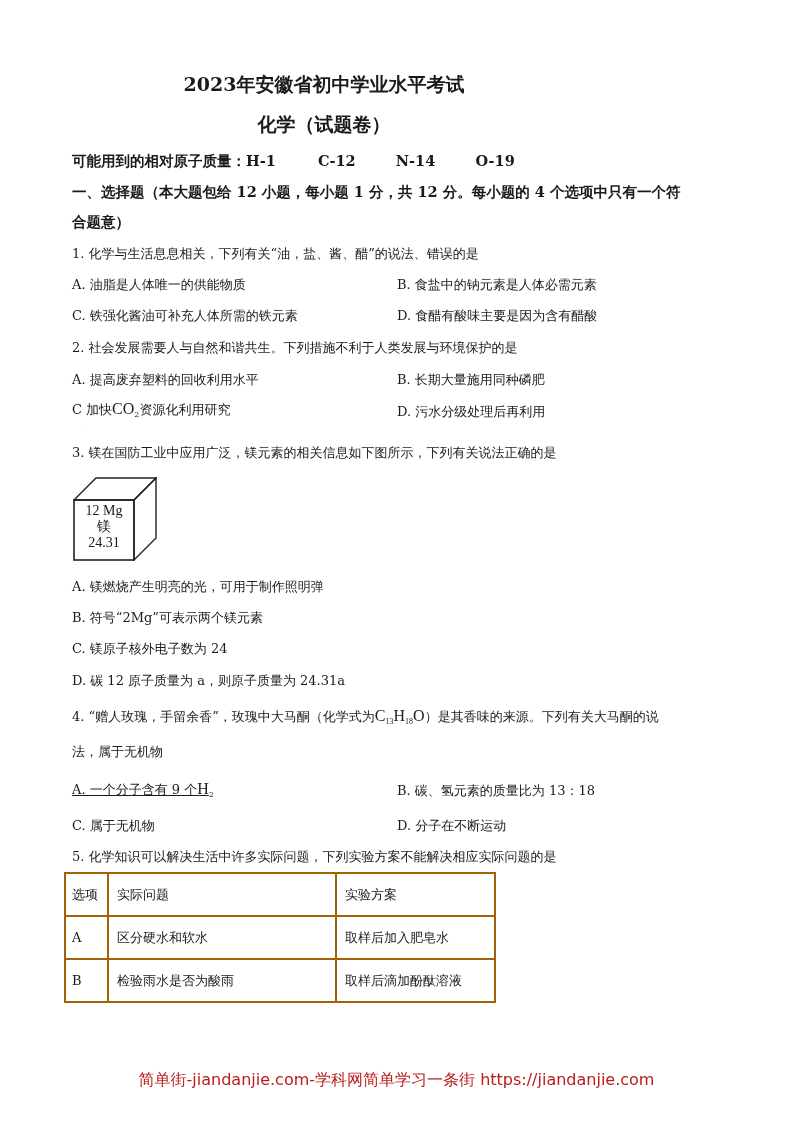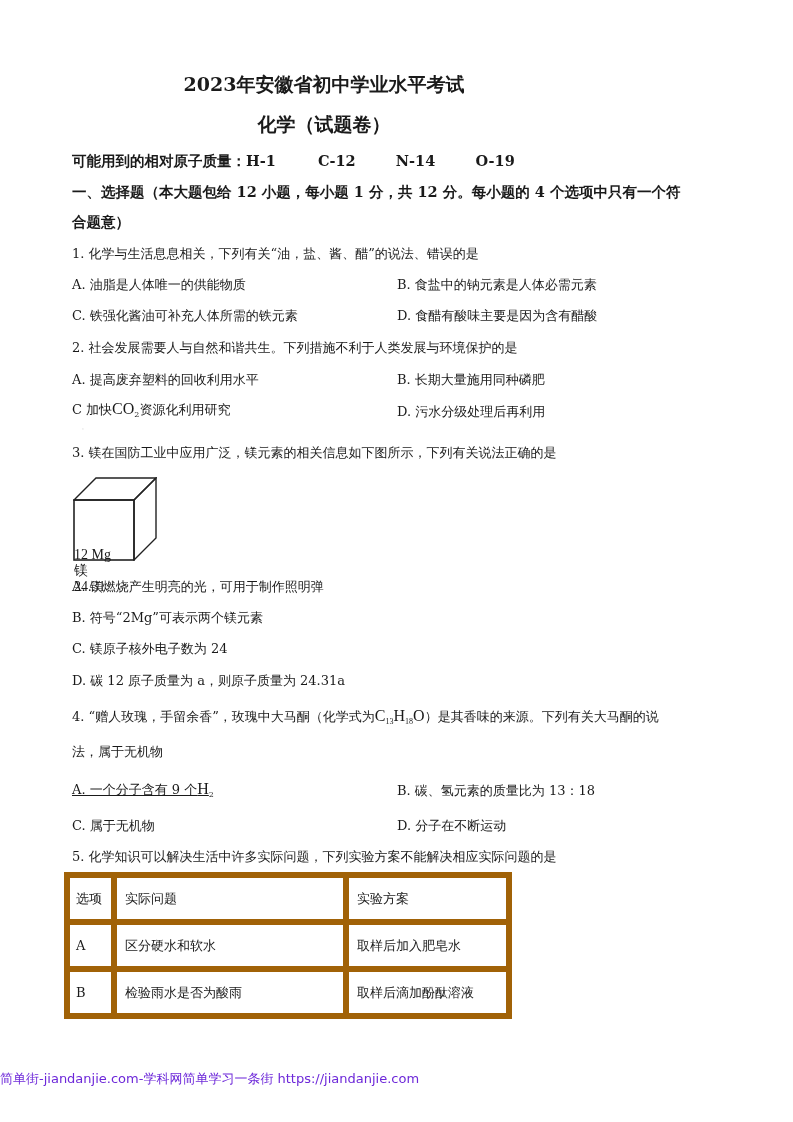--- a/index.html
+++ b/index.html
@@ -9,34 +9,34 @@
       color: #1a1a1a;
     }
     .abs { position: absolute; white-space: nowrap; }
     .title { left: 0; width: 648px; text-align: center; font-weight: bold; font-size: 19px; }
     .bold { font-weight: bold; font-size: 14.5px; }
     .q { font-size: 13px; }
     .sub { font-size: 8px; vertical-align: -3px; }
     .formula { font-size: 16px; font-family: "Liberation Serif", serif; }
 
     .cube { left: 73px; top: 477px; width: 84px; height: 84px; }
-    .cube-text { position: absolute; left: 74px; top: 503px; width: 60px; text-align: left;
-      font-family: "Liberation Serif", serif; font-size: 14px; line-height: 16px; margin-top: 44px; }
+    .cube-text { position: absolute; left: 74px; top: 503px; width: 60px; text-align: center;
+      font-family: "Liberation Serif", serif; font-size: 14px; line-height: 16px; }
 
     table.exam {
       position: absolute; left: 64px; top: 872px; border-collapse: collapse;
       font-size: 13px;
     }
-    table.exam td { border: 6px solid #a16207; height: 41px; padding: 0 8px; vertical-align: middle; }
+    table.exam td { border: 2px solid #a16207; height: 41px; padding: 0 8px; vertical-align: middle; }
     table.exam td.c1 { width: 31px; padding: 0 4px 0 6px; }
     table.exam td.c2 { width: 210px; }
     table.exam td.c3 { width: 141px; }
 
-    .footer { left: 0; width: 793px; top: 1070px;
-      font-family: "DejaVu Sans", "Liberation Sans", sans-serif; font-size: 13px; color: #6d28d9; }
+    .footer { left: 0; width: 793px; text-align: center; top: 1070px;
+      font-family: "DejaVu Sans", "Liberation Sans", sans-serif; font-size: 16px; color: #b91c1c; }
     .dot { left: 82px; top: 425px; font-size: 6px; color: #999; }
   </style>
 </head>
 <body>
 
 <div class="abs title" style="top:72px;">2023年安徽省初中学业水平考试</div>
 <div class="abs title" style="top:112px;">化学（试题卷）</div>
 
 <div class="abs bold" style="left:72px; top:152px;">
   <span>可能用到的相对原子质量：</span><span>H-1</span>

